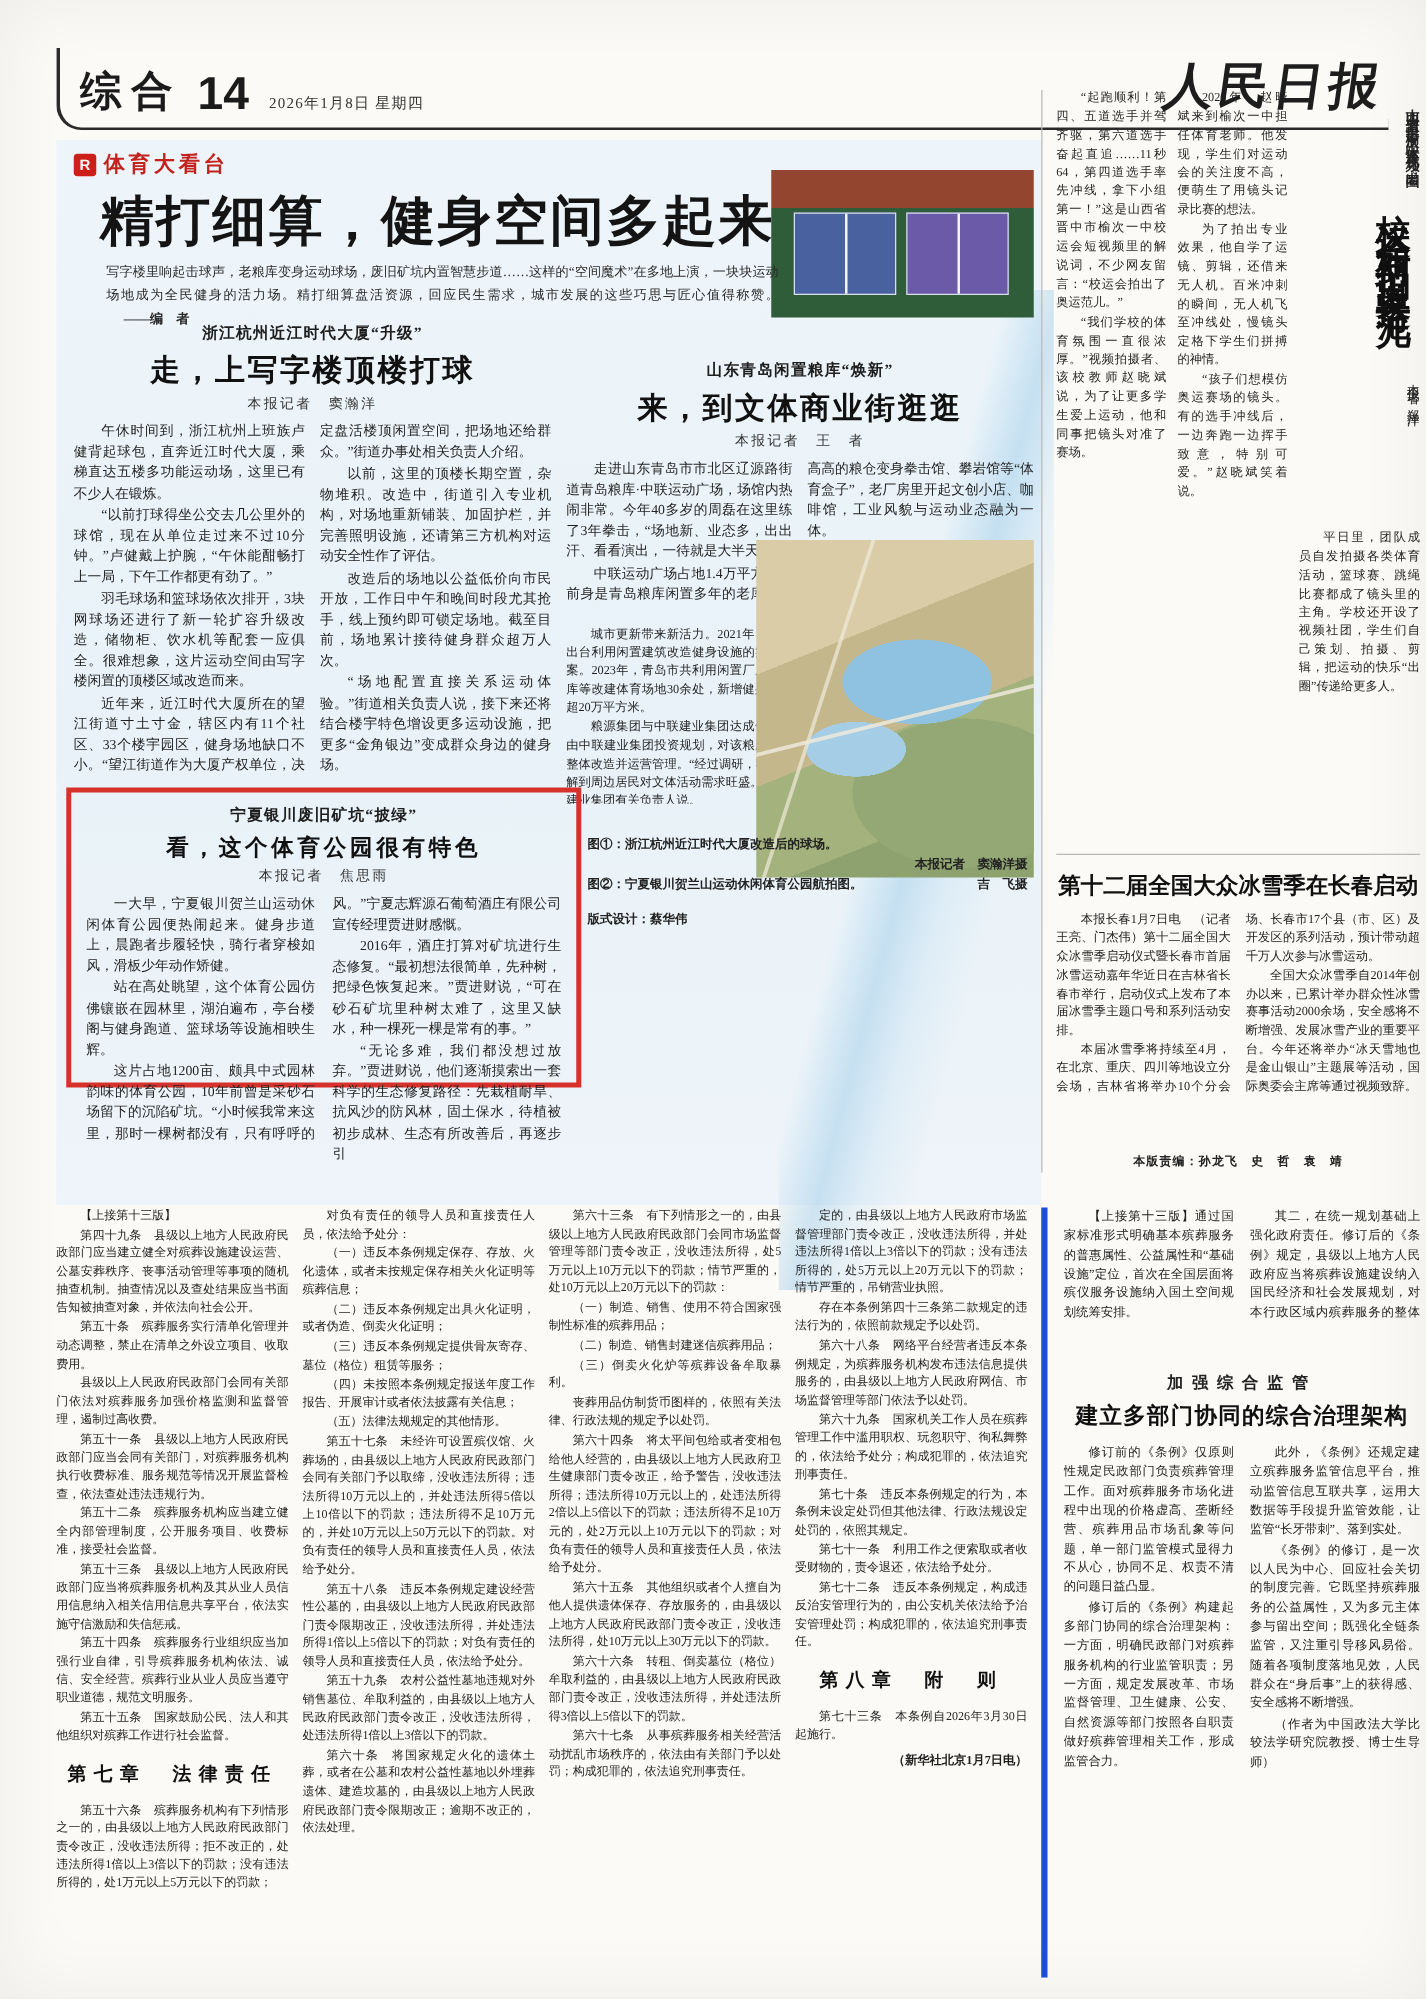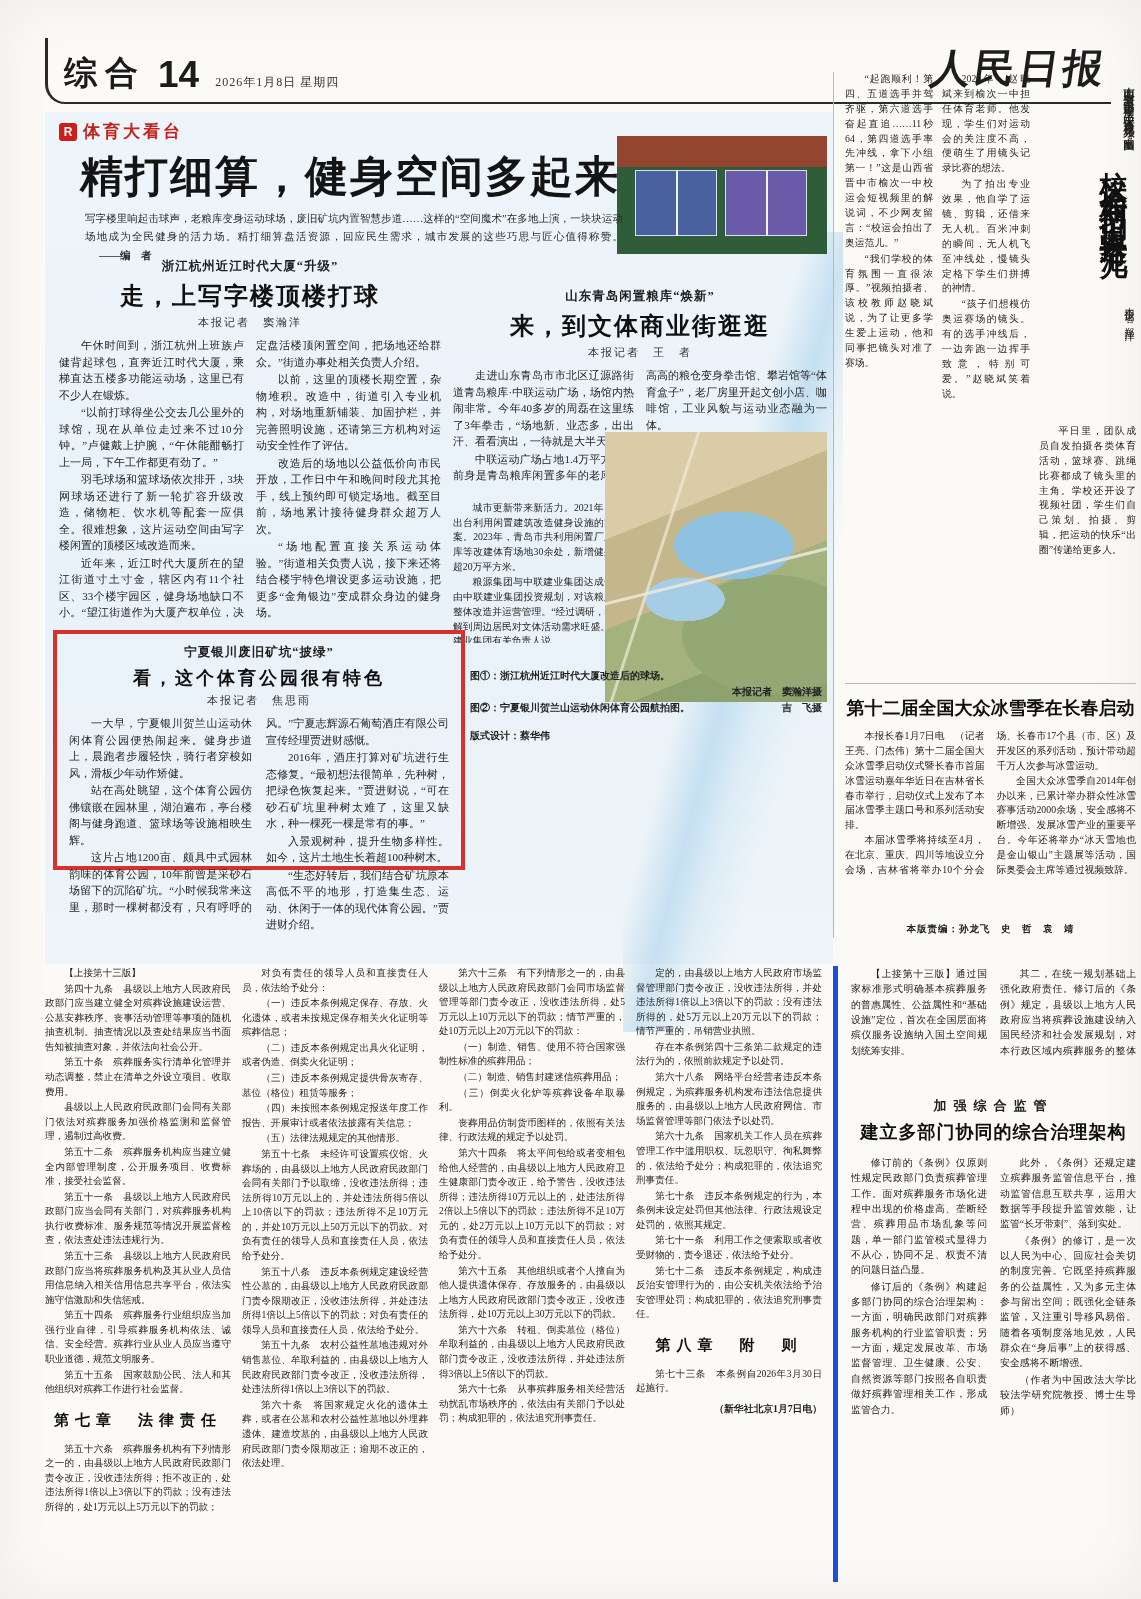--- a/index.html
+++ b/index.html
@@ -200,20 +200,21 @@
 
     <div class="boxed">
       <div class="kicker">宁夏银川废旧矿坑“披绿”</div>
       <div class="art-headline">看，这个体育公园很有特色</div>
       <div class="byline">本报记者　焦思雨</div>
       <div class="body-cols">
           <p>一大早，宁夏银川贺兰山运动休闲体育公园便热闹起来。健身步道上，晨跑者步履轻快，骑行者穿梭如风，滑板少年动作矫健。</p>
           <p>站在高处眺望，这个体育公园仿佛镶嵌在园林里，湖泊遍布，亭台楼阁与健身跑道、篮球场等设施相映生辉。</p>
           <p>这片占地1200亩、颇具中式园林韵味的体育公园，10年前曾是采砂石场留下的沉陷矿坑。“小时候我常来这里，那时一棵树都没有，只有呼呼的风。”宁夏志辉源石葡萄酒庄有限公司宣传经理贾进财感慨。</p>
           <p>2016年，酒庄打算对矿坑进行生态修复。“最初想法很简单，先种树，把绿色恢复起来。”贾进财说，“可在砂石矿坑里种树太难了，这里又缺水，种一棵死一棵是常有的事。”</p>
+          <p>“无论多难，我们都没想过放弃。”贾进财说，他们逐渐摸索出一套科学的生态修复路径：先栽植耐旱、抗风沙的防风林，固土保水，待植被初步成林、生态有所改善后，再逐步引</p>
           <p>入景观树种，提升生物多样性。如今，这片土地生长着超100种树木。</p>
           <p>“生态好转后，我们结合矿坑原本高低不平的地形，打造集生态、运动、休闲于一体的现代体育公园。”贾进财介绍。</p>
         </div>
     </div>
 
     <div class="captions">
       <div class="cap-row">
         <span>图①：浙江杭州近江时代大厦改造后的球场。</span>
       </div>
       <div class="cap-row">
@@ -264,22 +265,22 @@
     </div>
   </div>
 
   <div class="bottom">
     <div class="reg-col">
       <div>
           <p>【上接第十三版】</p>
           <p>第四十九条　县级以上地方人民政府民政部门应当建立健全对殡葬设施建设运营、公墓安葬秩序、丧事活动管理等事项的随机抽查机制。抽查情况以及查处结果应当书面告知被抽查对象，并依法向社会公开。</p>
           <p>第五十条　殡葬服务实行清单化管理并动态调整，禁止在清单之外设立项目、收取费用。</p>
           <p>县级以上人民政府民政部门会同有关部门依法对殡葬服务加强价格监测和监督管理，遏制过高收费。</p>
+          <p>第五十一条　县级以上地方人民政府民政部门应当会同有关部门，对殡葬服务机构执行收费标准、服务规范等情况开展监督检查，依法查处违法违规行为。</p>
           <p>第五十二条　殡葬服务机构应当建立健全内部管理制度，公开服务项目、收费标准，接受社会监督。</p>
-          <p>第五十一条　县级以上地方人民政府民政部门应当会同有关部门，对殡葬服务机构执行收费标准、服务规范等情况开展监督检查，依法查处违法违规行为。</p>
           <p>第五十三条　县级以上地方人民政府民政部门应当将殡葬服务机构及其从业人员信用信息纳入相关信用信息共享平台，依法实施守信激励和失信惩戒。</p>
           <p>第五十四条　殡葬服务行业组织应当加强行业自律，引导殡葬服务机构依法、诚信、安全经营。殡葬行业从业人员应当遵守职业道德，规范文明服务。</p>
           <p>第五十五条　国家鼓励公民、法人和其他组织对殡葬工作进行社会监督。</p>
         </div>
       <div class="chapter-heading">第七章　法律责任</div>
       <div>
           <p>第五十六条　殡葬服务机构有下列情形之一的，由县级以上地方人民政府民政部门责令改正，没收违法所得；拒不改正的，处违法所得1倍以上3倍以下的罚款；没有违法所得的，处1万元以上5万元以下的罚款；</p>
         </div>
     </div>
     <div class="reg-col">

